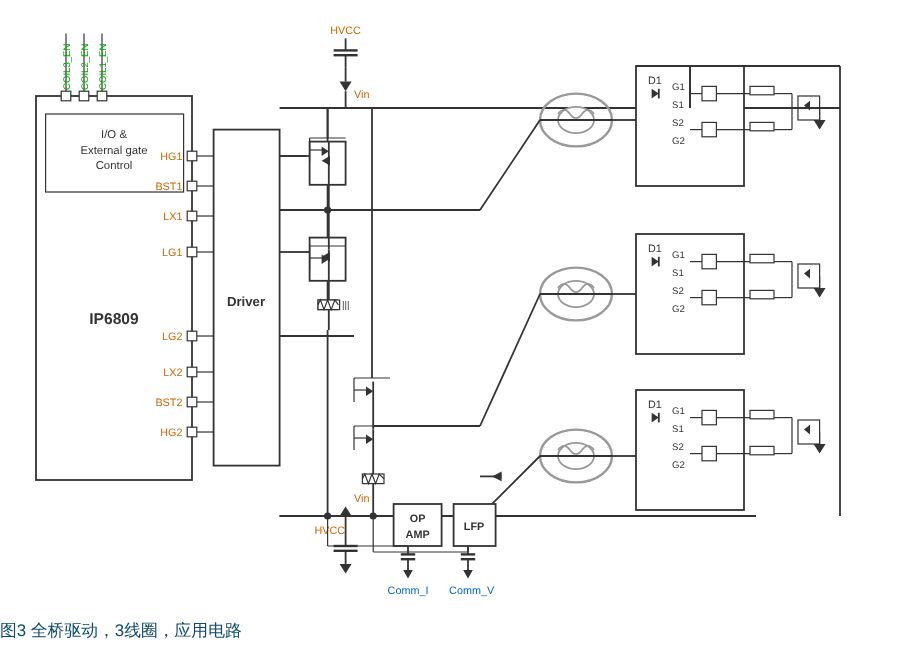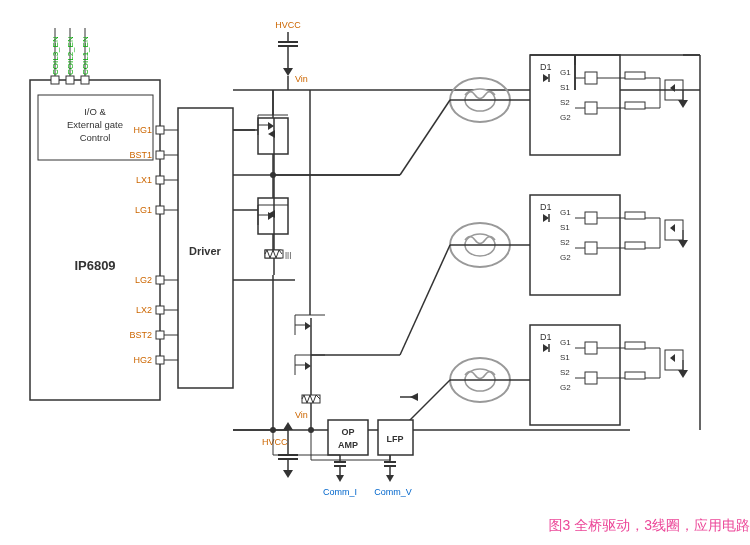--- a/index.html
+++ b/index.html
@@ -15,23 +15,23 @@
       width: 750px;
       height: 545px;
       position: relative;
       background: #fff;
     }
     .caption {
       position: absolute;
       bottom: 10px;
       left: 0;
       right: 0;
-      text-align: right;
+      text-align: left;
       font-size: 14px;
-      color: #ec4899;
+      color: #0c4a6e;
     }
     svg {
       position: absolute;
       top: 0;
       left: 0;
       width: 750px;
       height: 525px;
     }
     
   </style>

